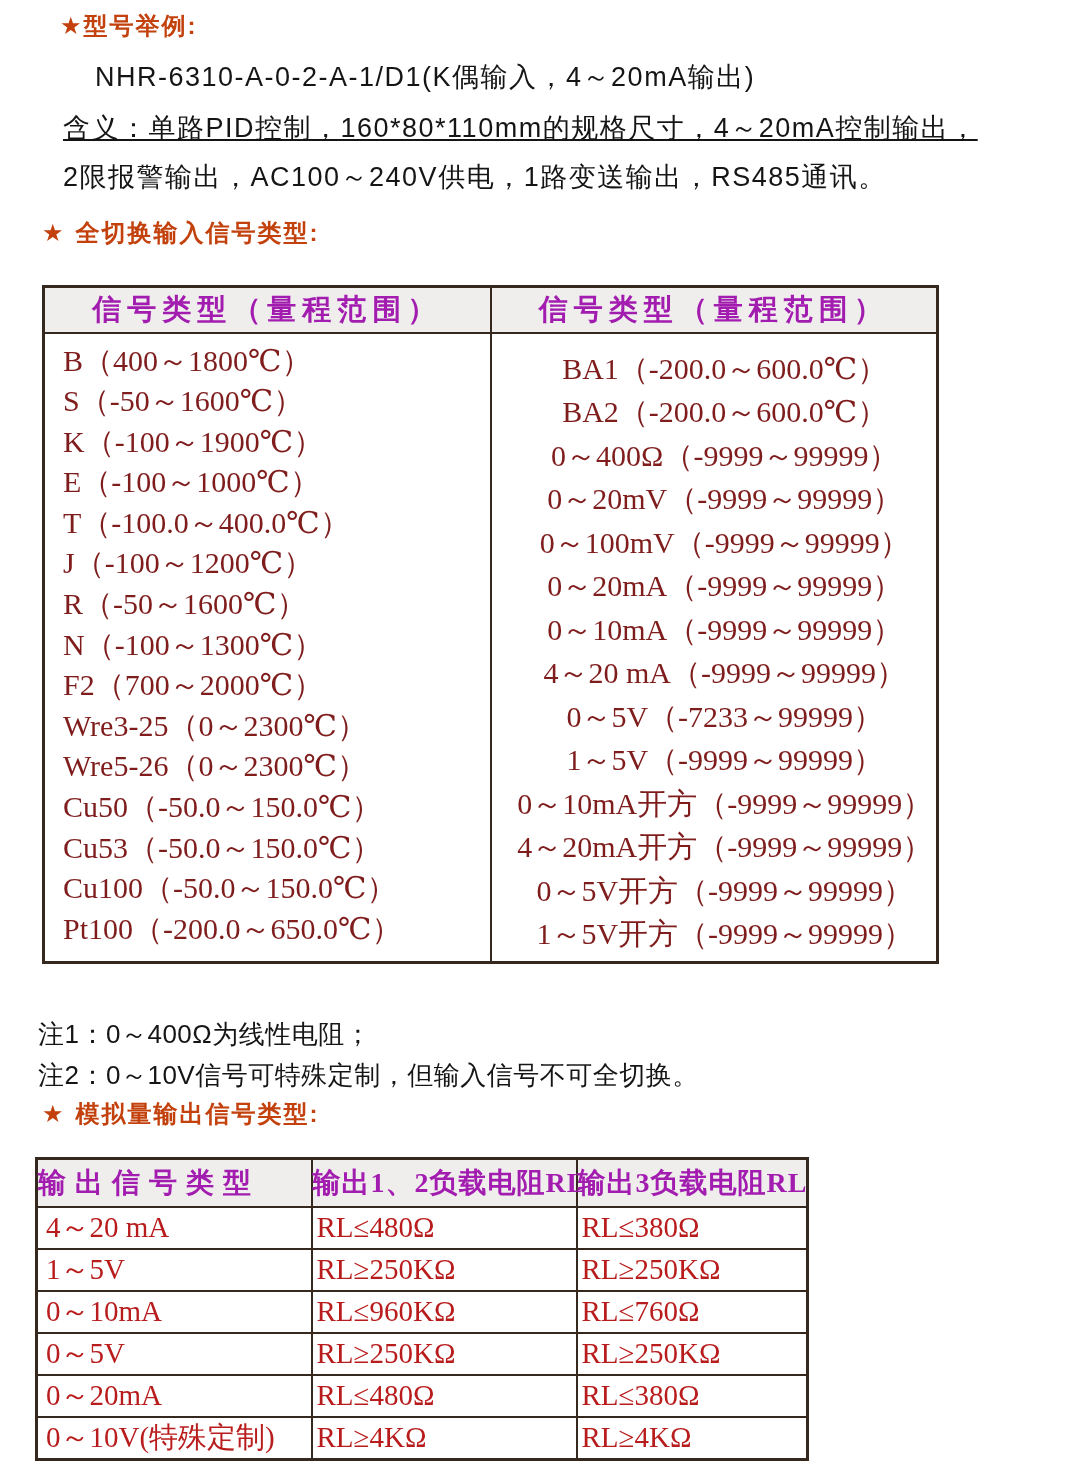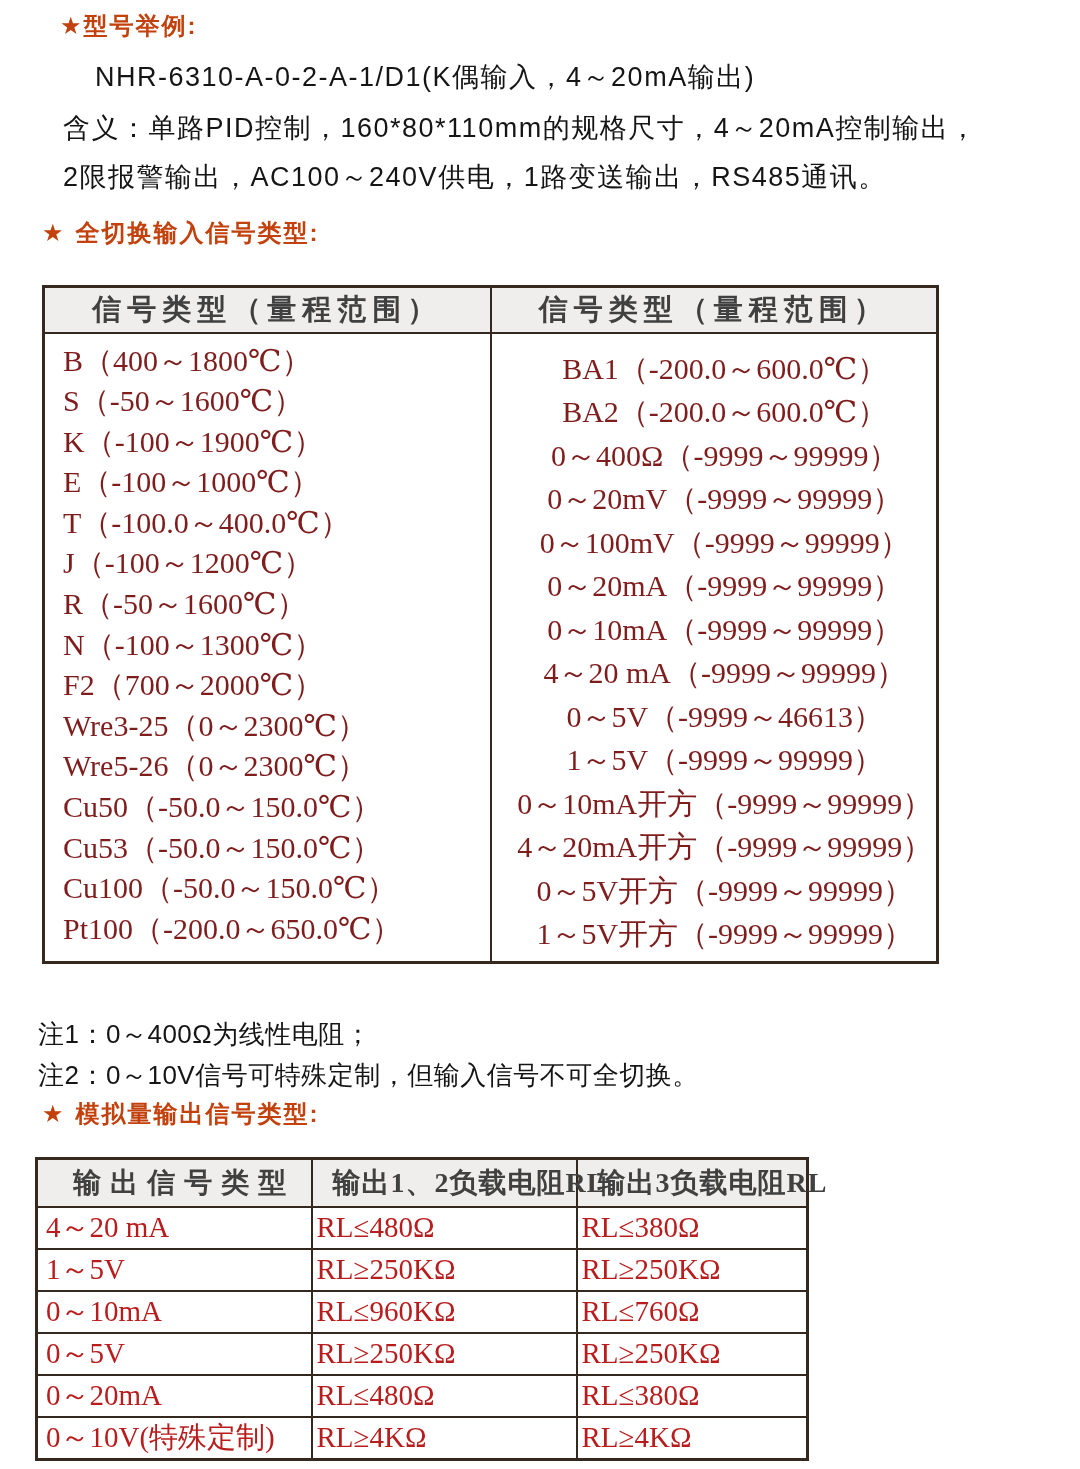--- a/index.html
+++ b/index.html
@@ -38,21 +38,21 @@
   
   table { border-collapse: collapse; table-layout: fixed; }
   .sig-table, .out-table {
     border: 3px solid #35291f;
     font-family: "Liberation Serif", "DejaVu Serif", serif;
   }
   .sig-table th, .out-table th {
     background: #efeeec;
     border: 2px solid #35291f;
     font-weight: bold;
-    color: #404040;
+    color: #a21caf;
     margin-top: 30px;
   }
   .sig-table { width: 897px; }
   .sig-table th {
     height: 46px;
     font-size: 29px;
     letter-spacing: 6px;
     text-align: center;
   }
   .sig-table td {
@@ -63,22 +63,22 @@
     height: 630px;
   }
   .sig-table td.left-col  { width: 393px; padding: 7px 0 0 18px; }
   .sig-table td.right-col { padding: 13px 0 0 22px; text-align: center; }
   .sig-table td.left-col  .sig-line { line-height: 40.6px; white-space: nowrap; }
   .sig-table td.right-col .sig-line { line-height: 43.5px; white-space: nowrap; }
   .out-table { width: 771px; }
   .out-table th {
     height: 48px;
     font-size: 28px;
-    text-align: center;
-    padding: 0 0 0 20px;
+    text-align: left;
+    padding: 0 0 0 0;
     white-space: nowrap;
   }
   .out-table th.c1 { width: 275px; letter-spacing: 9px; }
   .out-table th.c2 { width: 265px; letter-spacing: 1px; }
   .out-table th.c3 { width: 231px; letter-spacing: 1px; }
   .out-table td {
     border: 2px solid #35291f;
     height: 40px;
     font-size: 29px;
     color: #b91c1c;
@@ -90,21 +90,21 @@
 </style>
 </head>
 <body>
 
 <div class="abs sec-title" style="left:60px; top:10px;">
   <span class="star">★</span><span>型号举例:</span>
 </div>
 
 <div class="abs body-text" style="left:95px; top:59px;">NHR-6310-A-0-2-A-1/D1(K偶输入，4～20mA输出)</div>
 
-<div class="abs body-text" style="left:63px; top:110px;">含义：单路PID控制，160*80*110mm的规格尺寸，4～20mA控制输出，</div>
+<div class="abs body-text" style="left:63px; top:110px;text-decoration:underline;">含义：单路PID控制，160*80*110mm的规格尺寸，4～20mA控制输出，</div>
 
 <div class="abs body-text" style="left:63px; top:159px;">2限报警输出，AC100～240V供电，1路变送输出，RS485通讯。</div>
 
 <div class="abs sec-title" style="left:42px; top:217px;">
   <span class="star gap">★</span><span>全切换输入信号类型:</span>
 </div>
 
 <table class="abs sig-table" style="left:42px; top:285px;">
   <thead>
     <tr>
@@ -133,21 +133,21 @@
       </td>
       <td class="right-col">
         <div class="sig-line">BA1（-200.0～600.0℃）</div>
         <div class="sig-line">BA2（-200.0～600.0℃）</div>
         <div class="sig-line">0～400Ω（-9999～99999）</div>
         <div class="sig-line">0～20mV（-9999～99999）</div>
         <div class="sig-line">0～100mV（-9999～99999）</div>
         <div class="sig-line">0～20mA（-9999～99999）</div>
         <div class="sig-line">0～10mA（-9999～99999）</div>
         <div class="sig-line">4～20 mA（-9999～99999）</div>
-        <div class="sig-line">0～5V（-9999～46613）</div>
+        <div class="sig-line">0～5V（-7233～99999）</div>
         <div class="sig-line">1～5V（-9999～99999）</div>
         <div class="sig-line">0～10mA开方（-9999～99999）</div>
         <div class="sig-line">4～20mA开方（-9999～99999）</div>
         <div class="sig-line">0～5V开方（-9999～99999）</div>
         <div class="sig-line">1～5V开方（-9999～99999）</div>
       </td>
     </tr>
   </tbody>
 </table>
 

